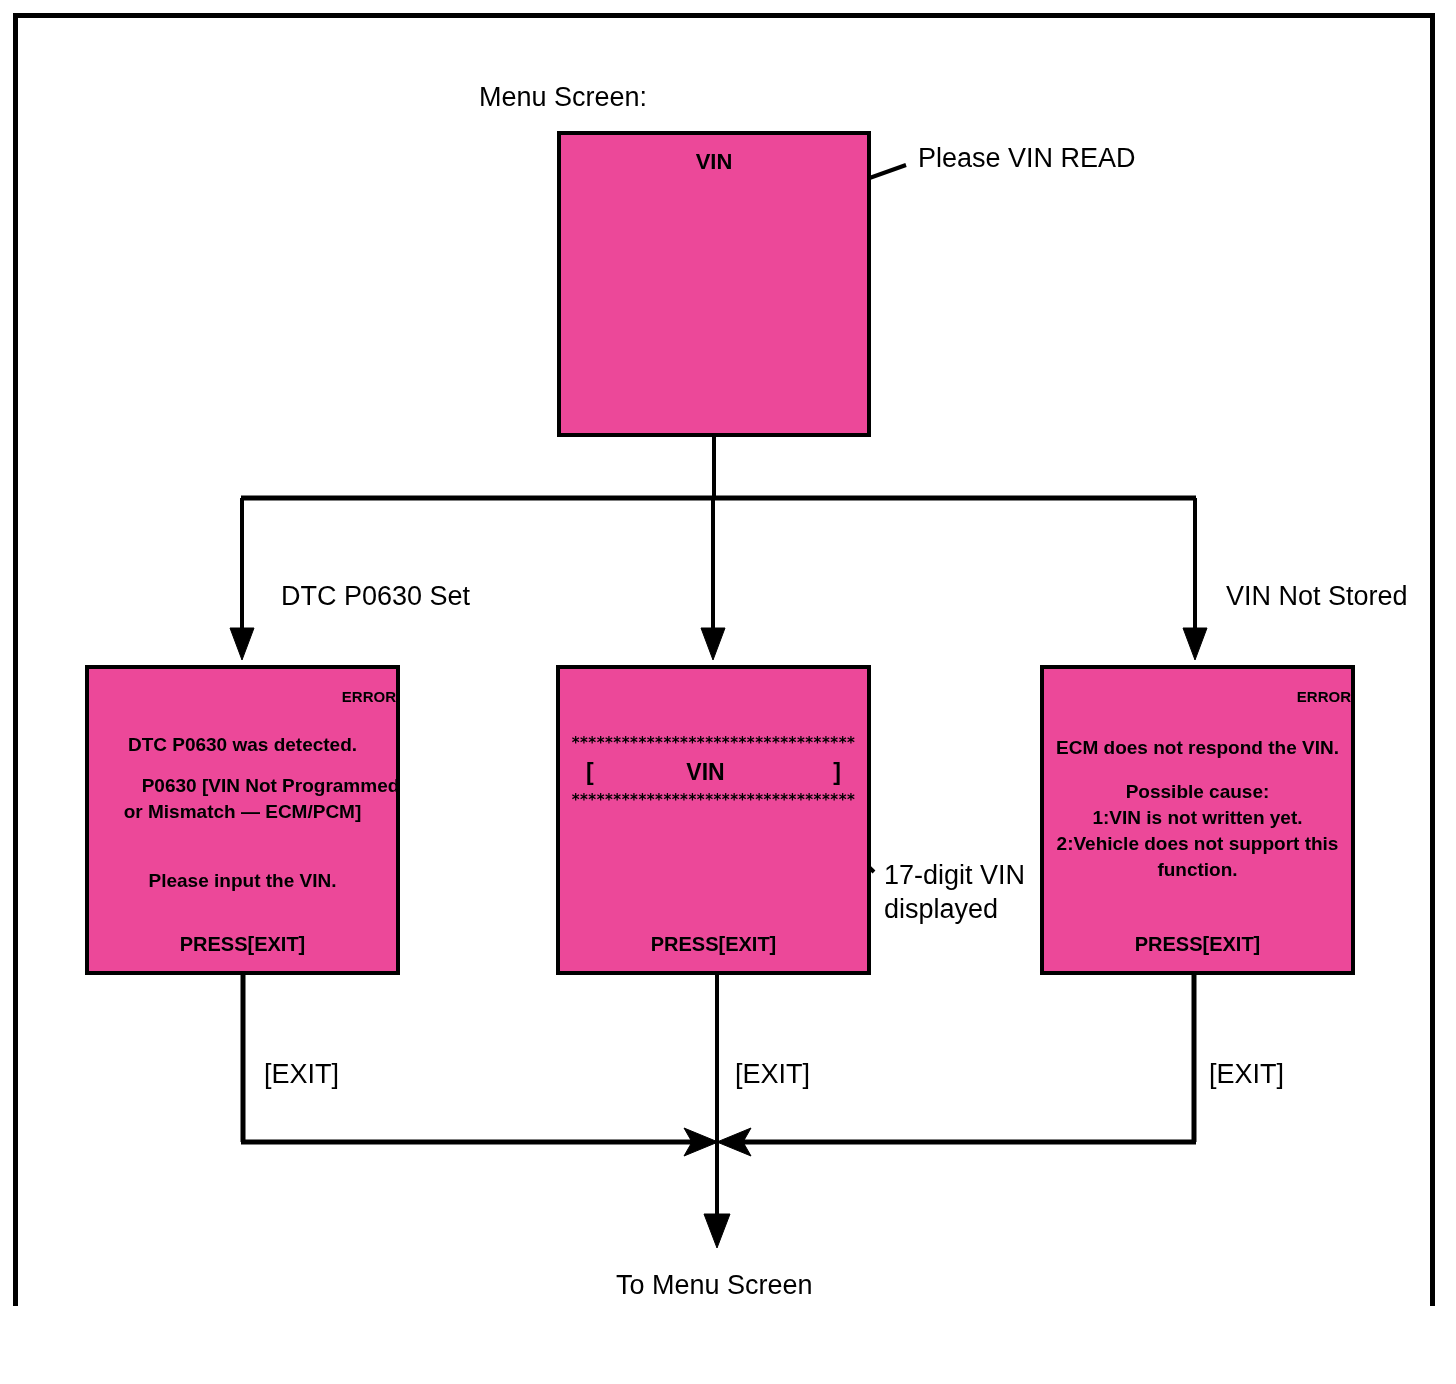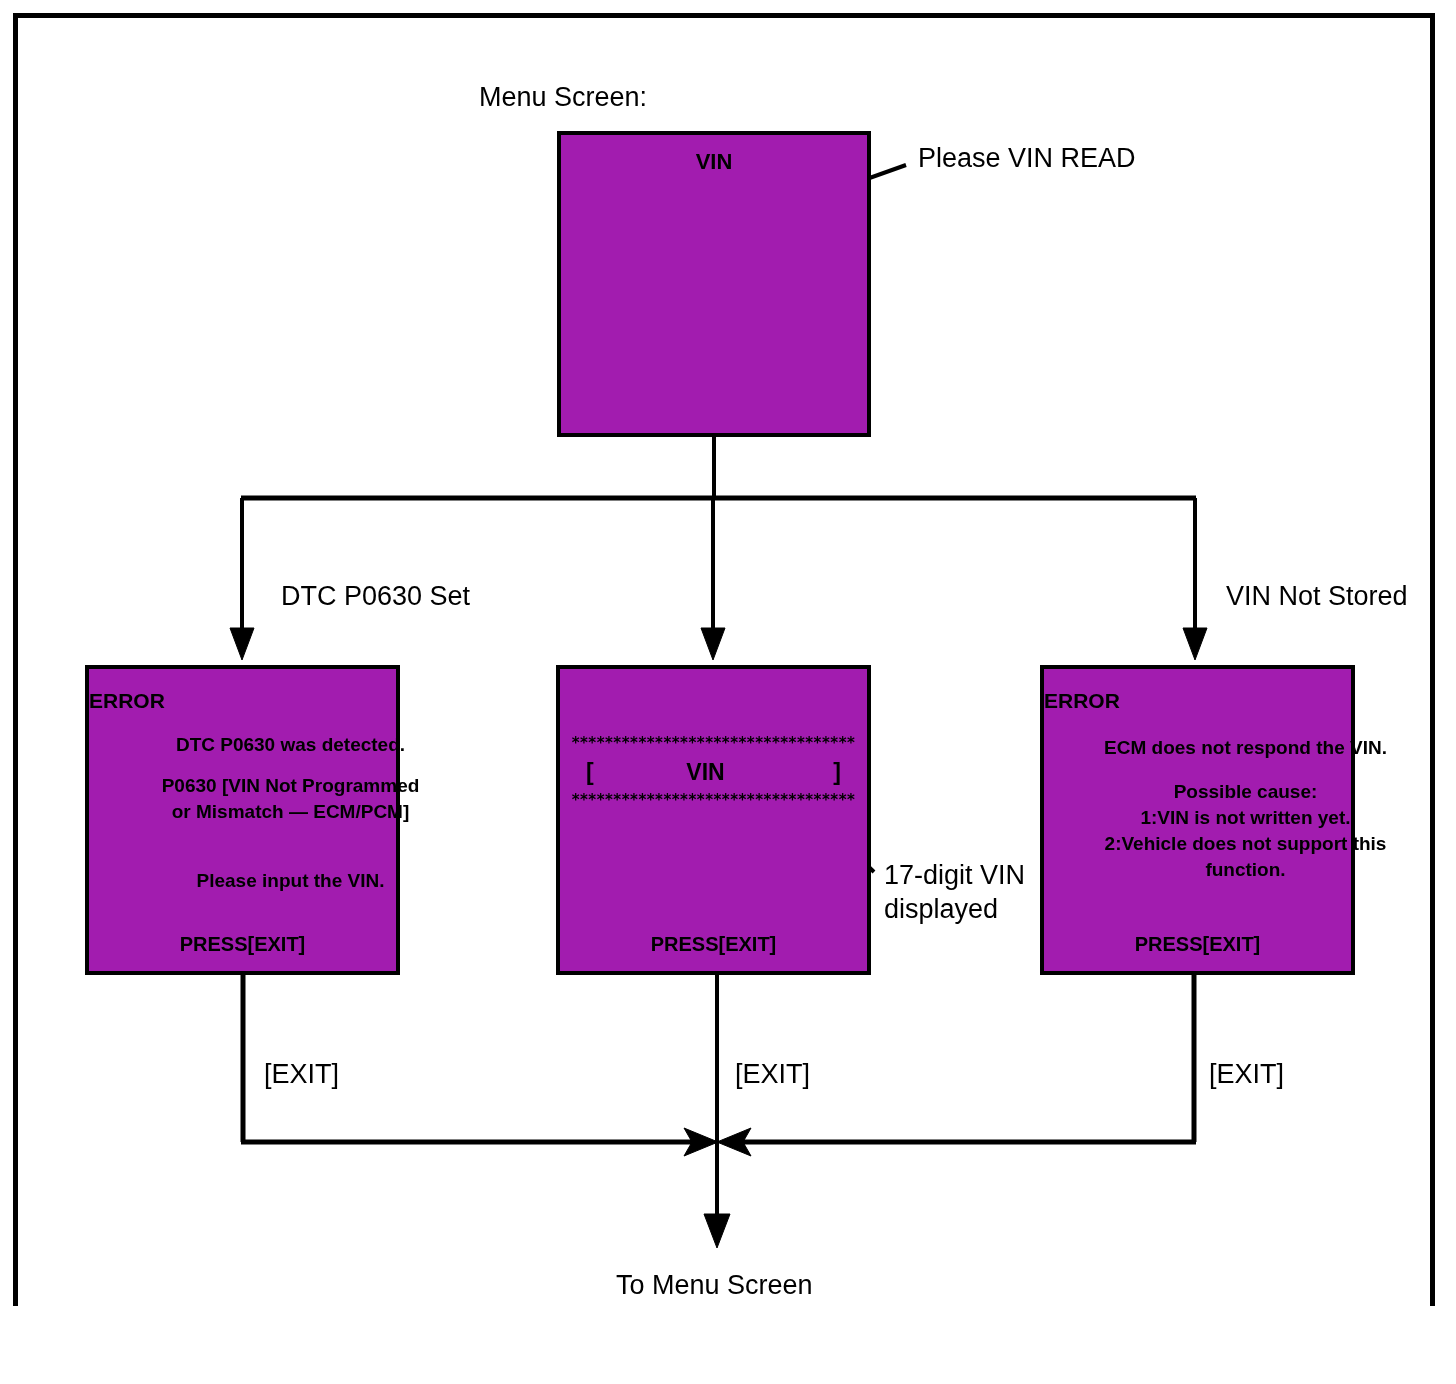--- a/index.html
+++ b/index.html
@@ -42,21 +42,21 @@
     white-space: nowrap;
     font-family: "Liberation Sans", sans-serif;
     color: #000;
   }
   .lbl-plain { font-size: 27px; font-weight: normal; letter-spacing: 0px; }
 
   
   .screen {
     position: absolute;
     border: 4px solid #000;
-    background: #a21caf;
+    background: #ec4899;
     box-sizing: border-box;
   }
   .screen-body {
     position: relative;
     width: 100%;
     height: 100%;
     font-weight: bold;
     font-size: 19px;
     line-height: 1.35;
     text-align: center;
@@ -81,26 +81,26 @@
   }
   .menu-item.selected { background: #000; color: #fff; }
   .menu-item-row { display: block; }
 
   
   #box-left   { left: 85px;  top: 665px; width: 315px; height: 310px; }
   #box-middle { left: 556px; top: 665px; width: 315px; height: 310px; }
   #box-right  { left: 1040px;top: 665px; width: 315px; height: 310px; }
 
   .scr-title {
-    position: absolute; left: 0; width: 100%; text-align: left;
-    font-weight: bold; font-size: 21px;
+    position: absolute; left: 0; width: 100%; text-align: right;
+    font-weight: bold; font-size: 15px;
   }
   .scr-line {
     position: absolute; left: 0; width: 100%; text-align: center;
-    font-weight: bold; font-size: 19px; line-height: 1.33; margin-left: 48px;
+    font-weight: bold; font-size: 19px; line-height: 1.33;
   }
   .scr-press {
     position: absolute; left: 0; width: 100%; text-align: center;
     font-weight: bold; font-size: 20px;
   }
 
   
   .stars {
     position: absolute; left: 0; width: 100%; text-align: center;
     font-family: "DejaVu Sans", sans-serif;
@@ -175,21 +175,21 @@
 
   <div class="lbl lbl-plain" style="left:918px; top:143px;">Please VIN READ</div>
 
   <div class="lbl lbl-plain" style="left:281px; top:581px;">DTC P0630 Set</div>
   <div class="lbl lbl-plain" style="left:1226px; top:581px;">VIN Not Stored</div>
 
   <div class="screen" id="box-left">
     <div class="screen-body">
       <div class="scr-title" style="top:18px;">ERROR</div>
       <div class="scr-line" style="top:63px;">DTC P0630 was detected.</div>
-      <div class="scr-line" style="top:104px;">P0630  [VIN Not Programmed</div>
+      <div class="scr-line" style="top:104px;padding-left:28px;">P0630  [VIN Not Programmed</div>
       <div class="scr-line" style="top:130px;">or Mismatch — ECM/PCM]</div>
       <div class="scr-line" style="top:199px;">Please input the VIN.</div>
       <div class="scr-press" style="top:262px;">PRESS[EXIT]</div>
     </div>
   </div>
 
   <div class="screen" id="box-middle">
     <div class="screen-body">
       <div class="stars" style="top:64px;">**********************************</div>
       <div class="vin-row" style="top:88px;">

